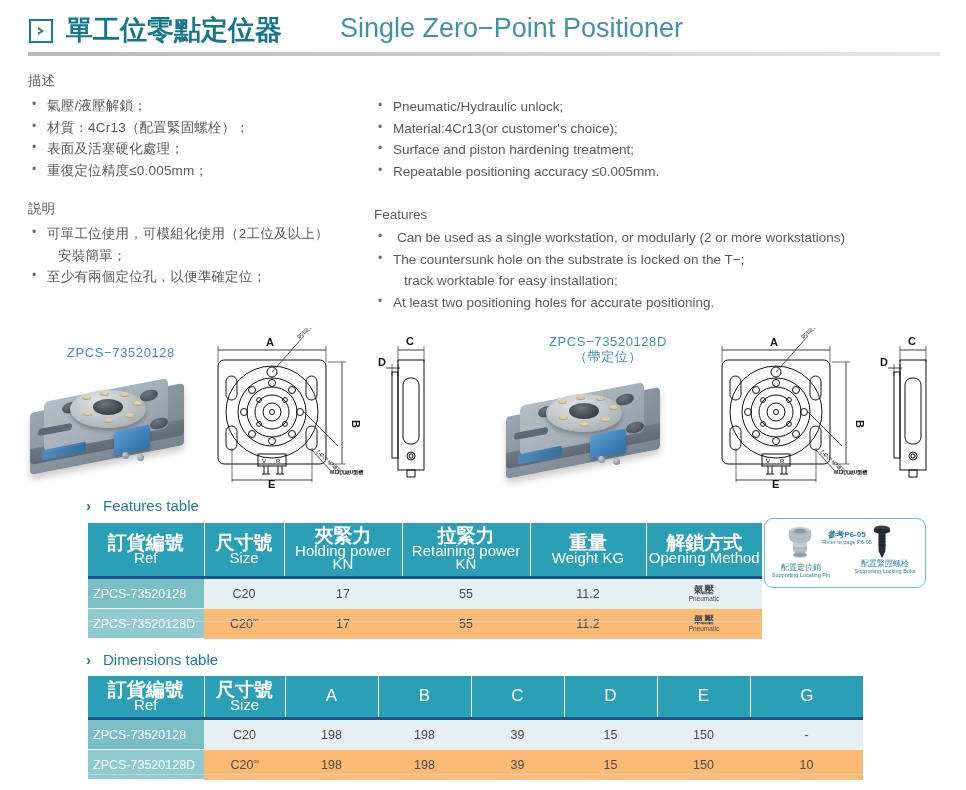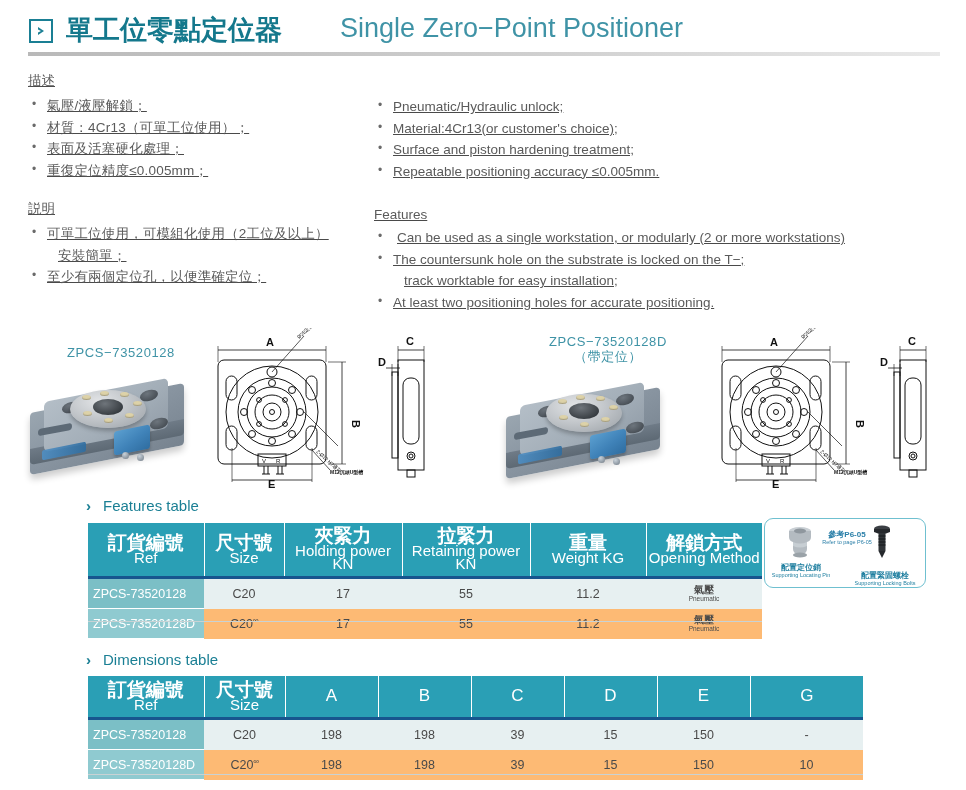--- a/index.html
+++ b/index.html
@@ -50,21 +50,21 @@
     white-space: nowrap;
   }
   .hdr-rule {
     position: absolute;
     left: 28px; top: 52px;
     width: 912px; height: 4px;
     background: linear-gradient(to right, #b9b9b9 0%, #cfcfcf 55%, #e8e8e8 100%);
   }
 
   
-  .txt-col { position: absolute; text-decoration: underline; }
+  .txt-col { position: absolute; }
   .blk-title {
     font-size: 13.5px;
     color: #5a5a5a;
     margin-bottom: 5px;
     white-space: nowrap;
   }
   ul.bul {
     list-style: none;
     margin: 2px;
     padding: 0;
@@ -299,42 +299,42 @@
     text-align: center;
   }
   .lg-ref .r1 { display:block; font-size: 8px; font-weight: bold; color: #2a7fa8; line-height: 9px; }
   .lg-ref .r2 { display:block; font-size: 5.5px; color: #2a7fa8; line-height: 7px; }
   .lg-cap {
     position: absolute;
     width: 76px;
     text-align: center;
     color: #1f7fa0;
   }
-  .lg-cap .c1 { display:block; font-size: 8px; font-weight: bold; line-height: 9px; }
+  .lg-cap .c1 { display:block; font-size: 8px; font-weight: normal; line-height: 9px; }
   .lg-cap .c2 { display:block; font-size: 5.5px; line-height: 7px; }
 </style>
 </head>
 <body>
 
 <div class="header">
   <div class="hdr-icon">
     <svg width="12" height="12" viewBox="0 0 12 12">
       <path d="M3 2 L9 6 L3 10 L3 7.6 L6 6 L3 4.4 Z" fill="#1a7f94"></path>
     </svg>
   </div>
   <div class="hdr-title-cn">單工位零點定位器</div>
   <div class="hdr-title-en">Single Zero−Point Positioner</div>
   <div class="hdr-rule"></div>
 </div>
 
 <div class="txt-col cn-block" style="left:28px; top:72px; width:350px;">
   <div class="blk-title">描述</div>
   <ul class="bul">
     <li class="has-dot">氣壓/液壓解鎖；</li>
-    <li class="has-dot">材質：4Cr13（可單工位使用）；</li>
+    <li class="has-dot">材質：4Cr13（配置緊固螺栓）；</li>
     <li class="has-dot">表面及活塞硬化處理；</li>
     <li class="has-dot">重復定位精度≤0.005mm；</li>
   </ul>
 </div>
 
 <div class="txt-col" style="left:374px; top:94px; width:580px;">
   <ul class="bul">
     <li class="has-dot">Pneumatic/Hydraulic unlock;</li>
     <li class="has-dot">Material:4Cr13(or customer's choice);</li>
     <li class="has-dot">Surface and piston hardening treatment;</li>
@@ -644,21 +644,21 @@
     <path d="M5.5 26 L12.5 26 L9 33 Z" fill="#26292d"></path>
   </svg>
   <div class="lg-ref">
     <span class="r1">參考P6-05</span>
     <span class="r2">Refer to page P6-05</span>
   </div>
   <div class="lg-cap" style="left:-2px; top:44px;">
     <span class="c1">配置定位銷</span>
     <span class="c2">Supporting Locating Pin</span>
   </div>
-  <div class="lg-cap" style="left:82px; top:52px;">
+  <div class="lg-cap" style="left:82px; top:40px;">
     <span class="c1">配置緊固螺栓</span>
     <span class="c2">Supporting Locking Bolts</span>
   </div>
 </div>
 
 <div class="sec-arrow" style="left:86px; top:651px;">›</div>
 <div class="sec-head" style="left:103px; top:651px;">Dimensions table</div>
 
 <table class="tbl" style="left:88px; top:676px; width:775px;">
   <colgroup>

